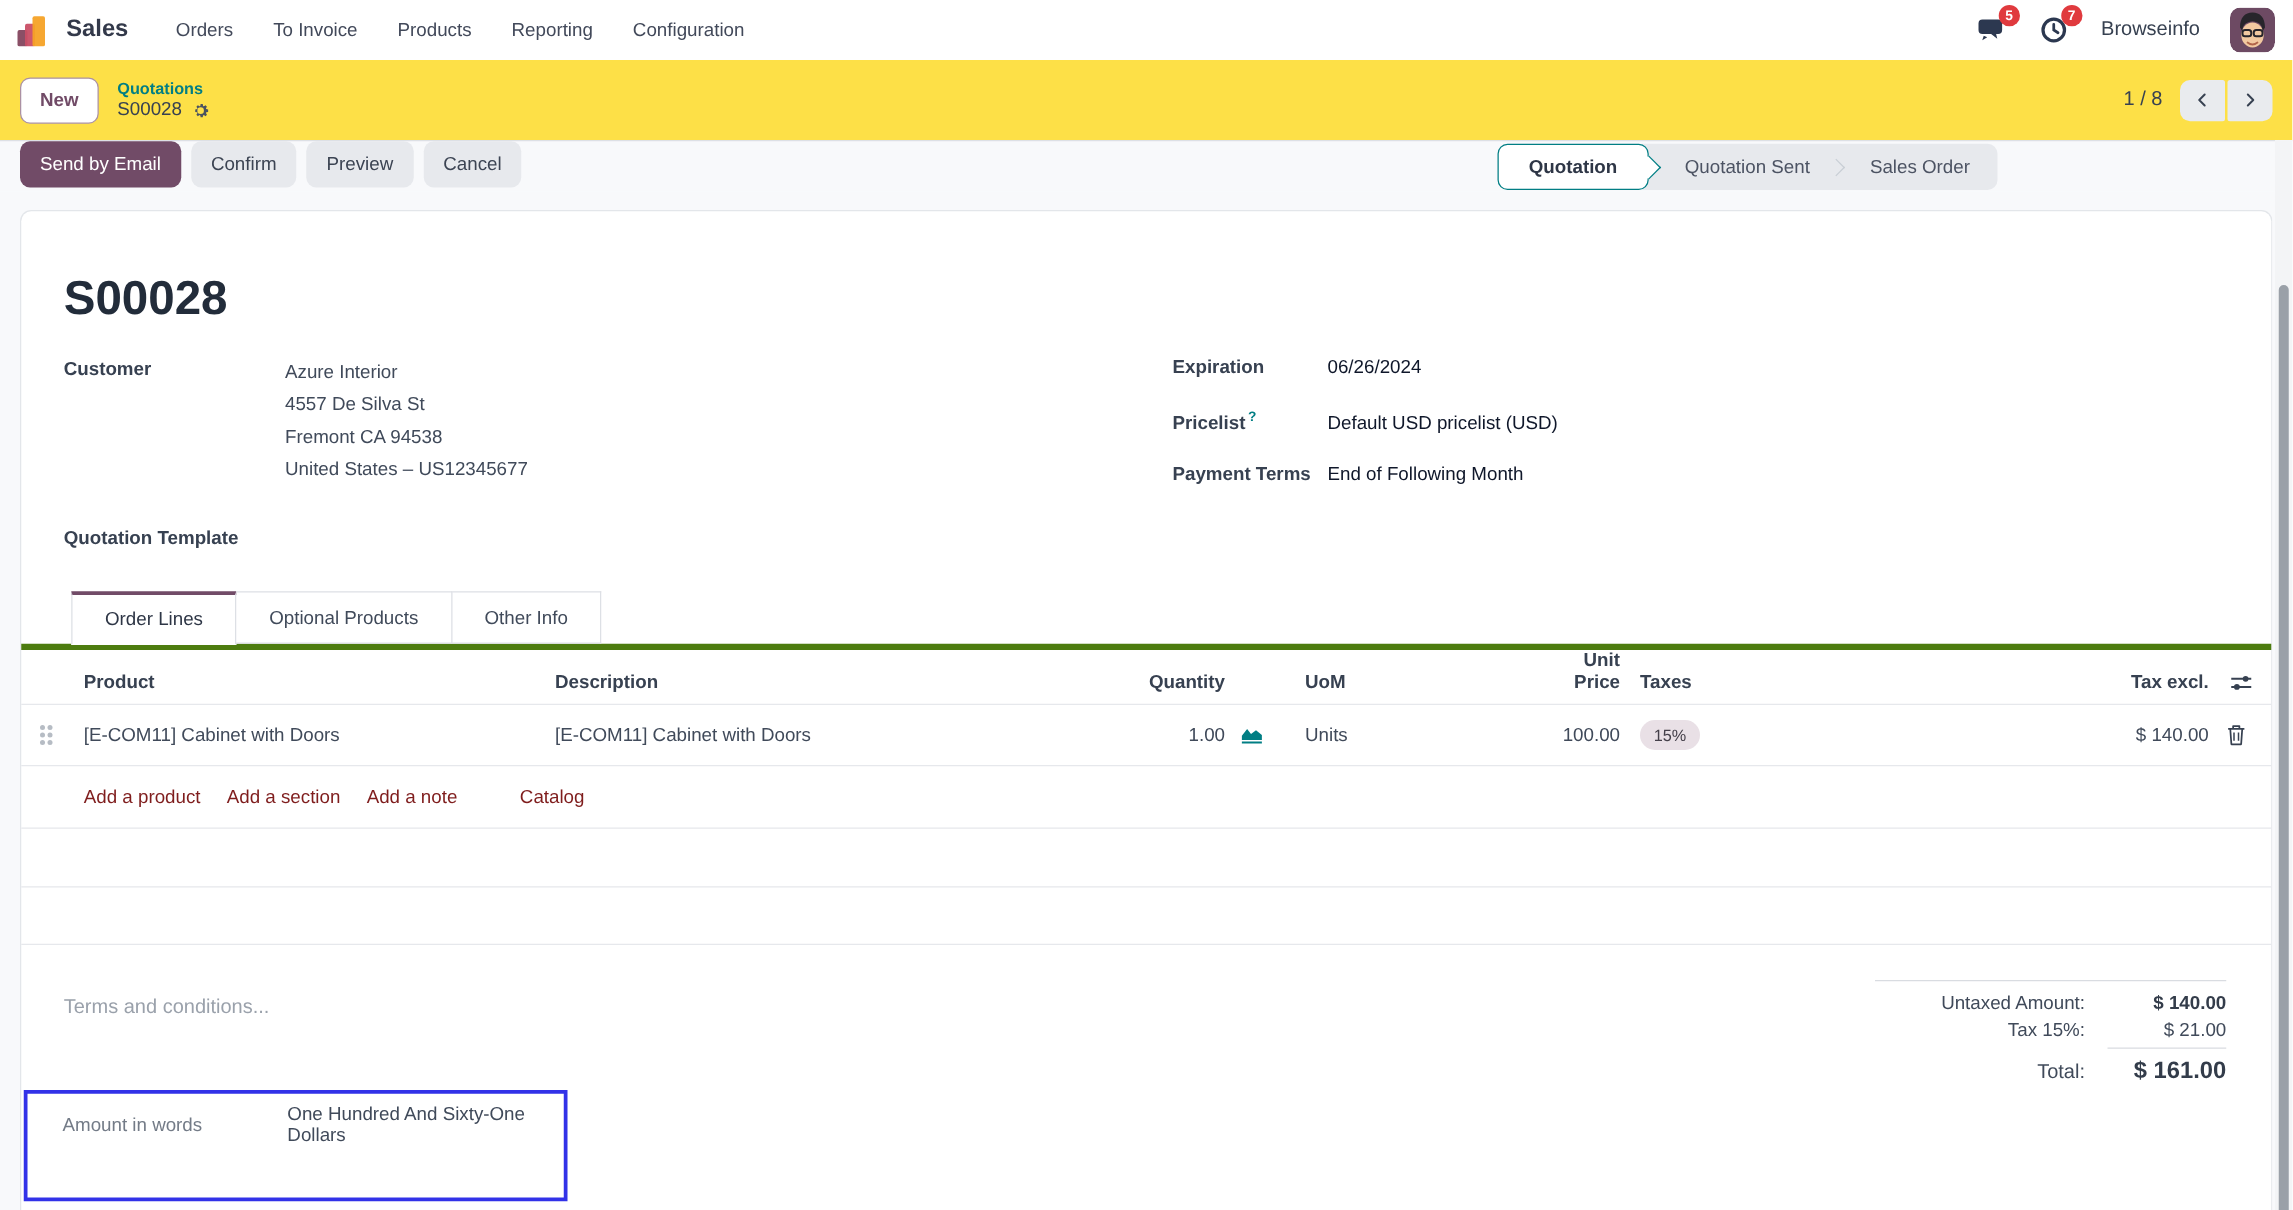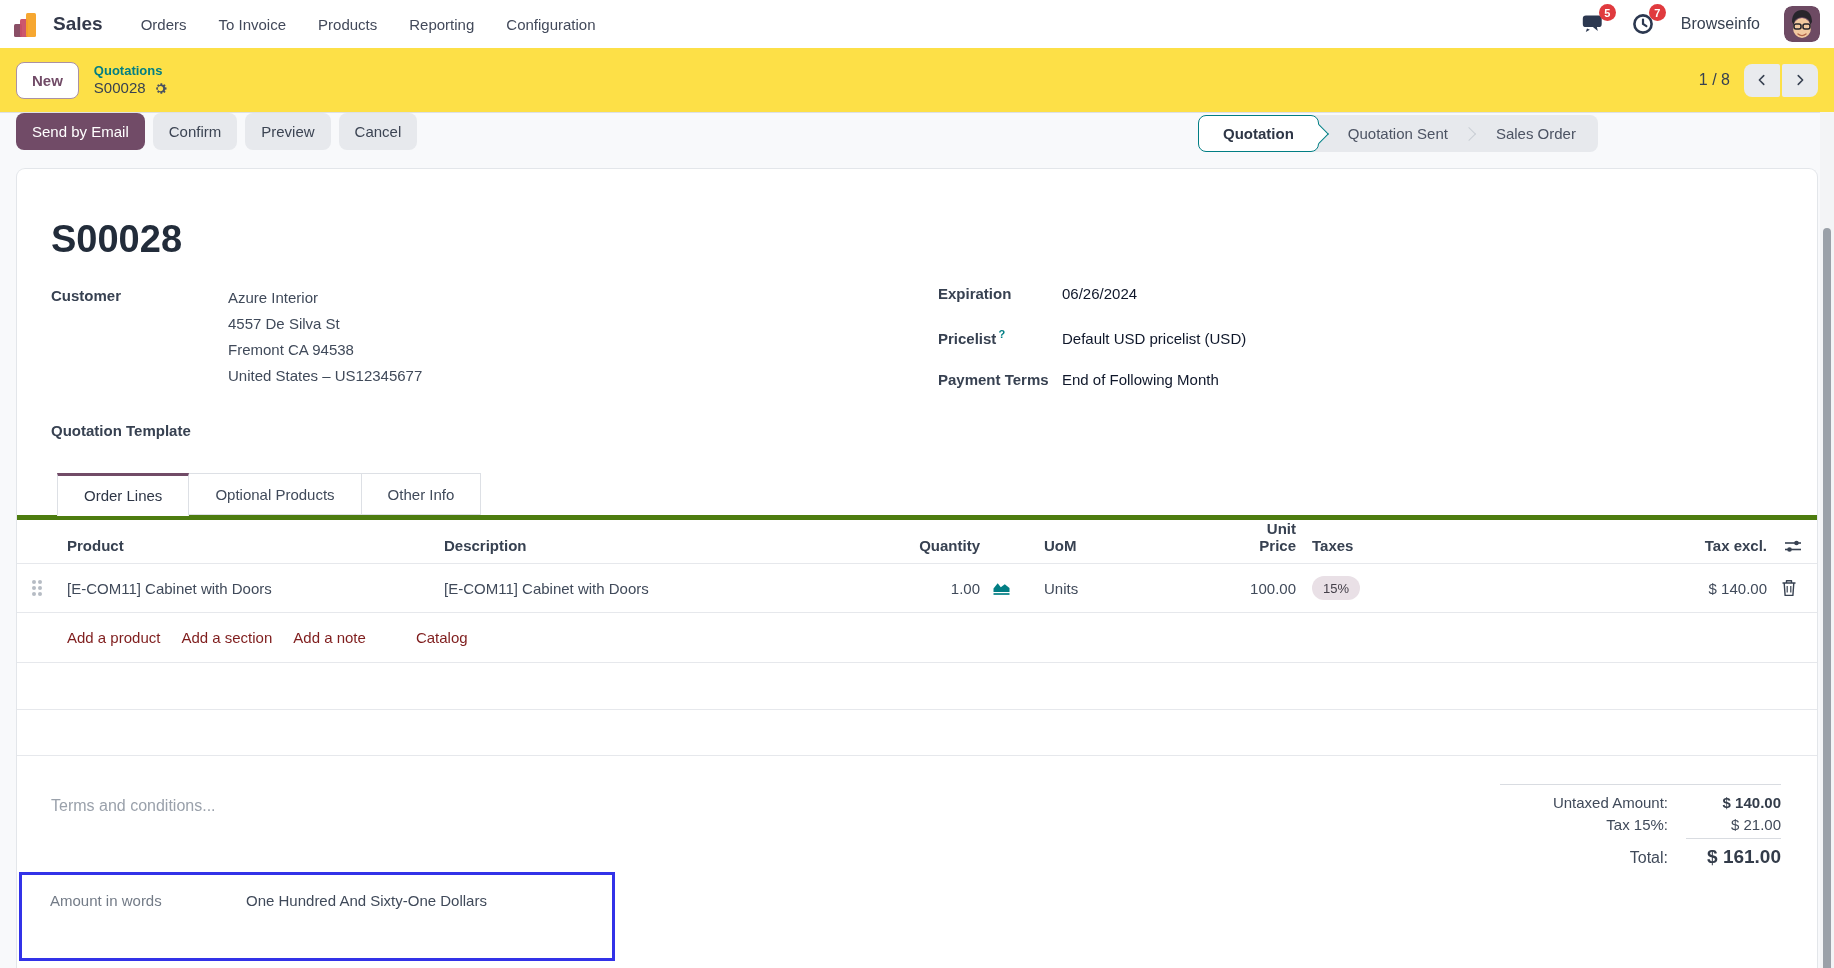--- a/index.html
+++ b/index.html
@@ -123,21 +123,21 @@
   .totals { width:281px; margin-right:36px; border-top:1px solid #d9dce1; padding-top:9px; }
   .t-row { display:flex; justify-content:flex-end; align-items:baseline; gap:18px; margin-bottom:5px; }
   .t-label { font-size:15px; color:#404a5a; }
   .t-val { min-width:95px; text-align:right; font-size:15px; color:#404a5a; }
   .t-val.bold { font-weight:700; color:#333c4a; }
   .t-total { margin-top:3px; }
   .t-total .t-val { border-top:1px solid #d9dce1; padding-top:7px; font-size:19px; font-weight:700; color:#333c4a; }
   .t-total .t-label { font-size:16px; }
 
   
-  .aiw-box { position:absolute; left:2px; top:703px; width:596px; height:89px;
+  .aiw-box { position:absolute; left:2px; top:703px; width:435px; height:89px;
              border:3px solid #3232E8; background:#fff; padding:12px 0 0 28px; }
   .aiw-row { display:flex; align-items:center; height:26px; margin-bottom:13px; }
   .aiw-label { width:196px; font-size:15px; color:#737b87; }
   .aiw-label.bold { font-weight:700; color:#374151; }
   .aiw-value { font-size:15px; color:#404a5a; cursor:text; }
   .checkbox { width:18px; height:18px; border-radius:4px; background:#017E84; position:relative; cursor:pointer; }
   .checkbox::after { content:''; position:absolute; left:6px; top:2px; width:4px; height:9px;
                      border-right:2px solid #fff; border-bottom:2px solid #fff; transform:rotate(45deg); }
 
   

